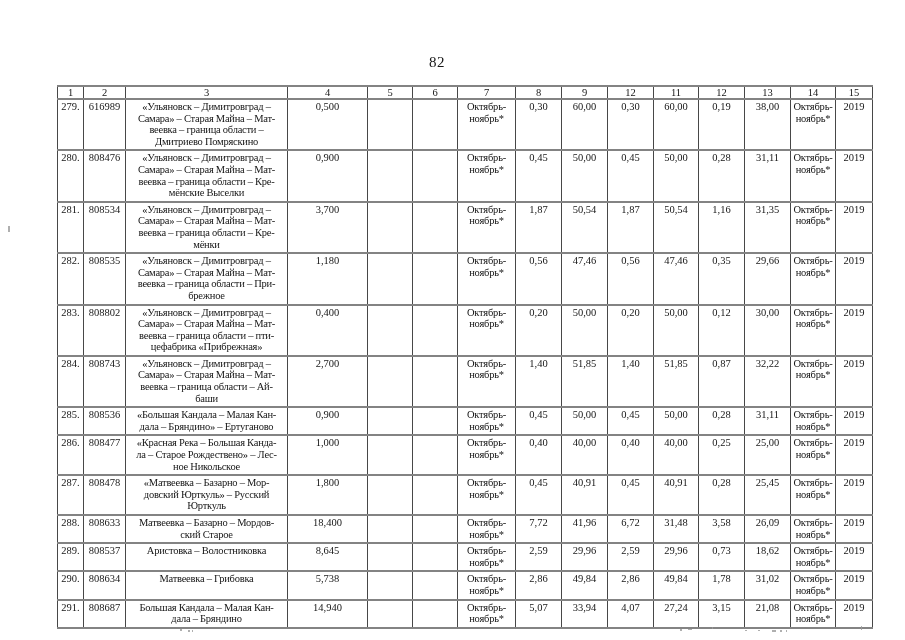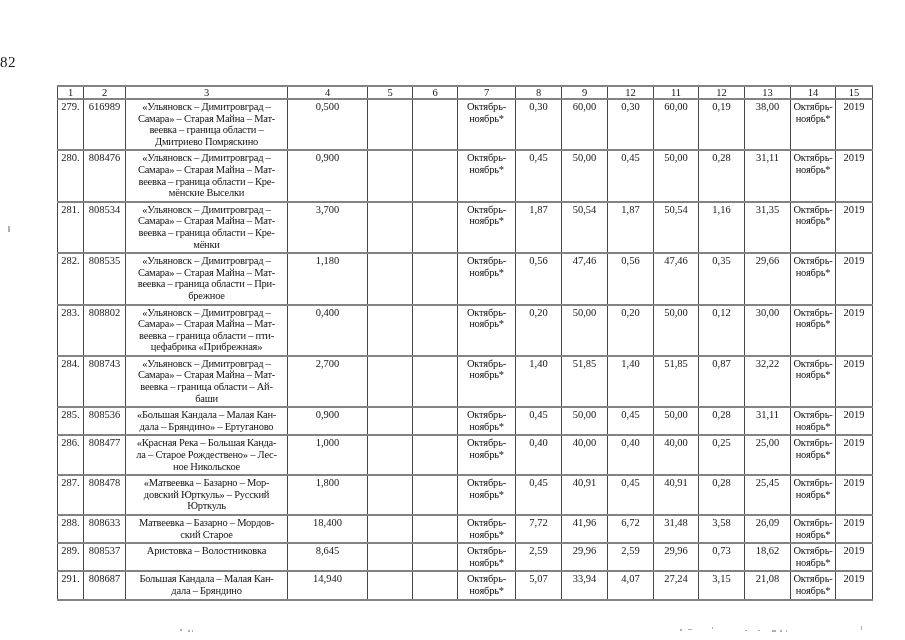--- a/index.html
+++ b/index.html
@@ -3,21 +3,21 @@
 <meta charset="utf-8">
 <style>
   html,body{margin:0;padding:0;}
   body{
     width:905px;height:640px;position:relative;overflow:hidden;
     background:#ffffff;color:#161616;
     font-family:"Liberation Serif","DejaVu Serif",serif;
   }
   .page-number{
     position:absolute;top:54px;left:0;width:874px;
-    font-size:15px;letter-spacing:0.5px;
+    text-align:center;font-size:15px;letter-spacing:0.5px;
   }
   table.routes{
     position:absolute;left:57px;top:85px;width:815px;
     border-collapse:collapse;table-layout:fixed;
   }
   table.routes th, table.routes td{
     border-left:1px solid #474747;
     border-right:1px solid #474747;
     border-top:2px solid #838383;
     border-bottom:2px solid #838383;
@@ -314,20 +314,39 @@
         <td class="col9">29,96</td>
         <td class="col10">2,59</td>
         <td class="col11">29,96</td>
         <td class="col12">0,73</td>
         <td class="col13">18,62</td>
         <td class="col14">Октябрь-
 ноябрь*</td>
         <td class="col15">2019</td>
       </tr>
       <tr>
+        <td class="col1">290.</td>
+        <td class="col2">808634</td>
+        <td class="col3">Матвеевка – Грибовка</td>
+        <td class="col4">5,738</td>
+        <td class="col5"></td>
+        <td class="col6"></td>
+        <td class="col7">Октябрь-
+ноябрь*</td>
+        <td class="col8">2,86</td>
+        <td class="col9">49,84</td>
+        <td class="col10">2,86</td>
+        <td class="col11">49,84</td>
+        <td class="col12">1,78</td>
+        <td class="col13">31,02</td>
+        <td class="col14">Октябрь-
+ноябрь*</td>
+        <td class="col15">2019</td>
+      </tr>
+      <tr>
         <td class="col1">291.</td>
         <td class="col2">808687</td>
         <td class="col3">Большая Кандала – Малая Кан-
 дала – Бряндино</td>
         <td class="col4">14,940</td>
         <td class="col5"></td>
         <td class="col6"></td>
         <td class="col7">Октябрь-
 ноябрь*</td>
         <td class="col8">5,07</td>

